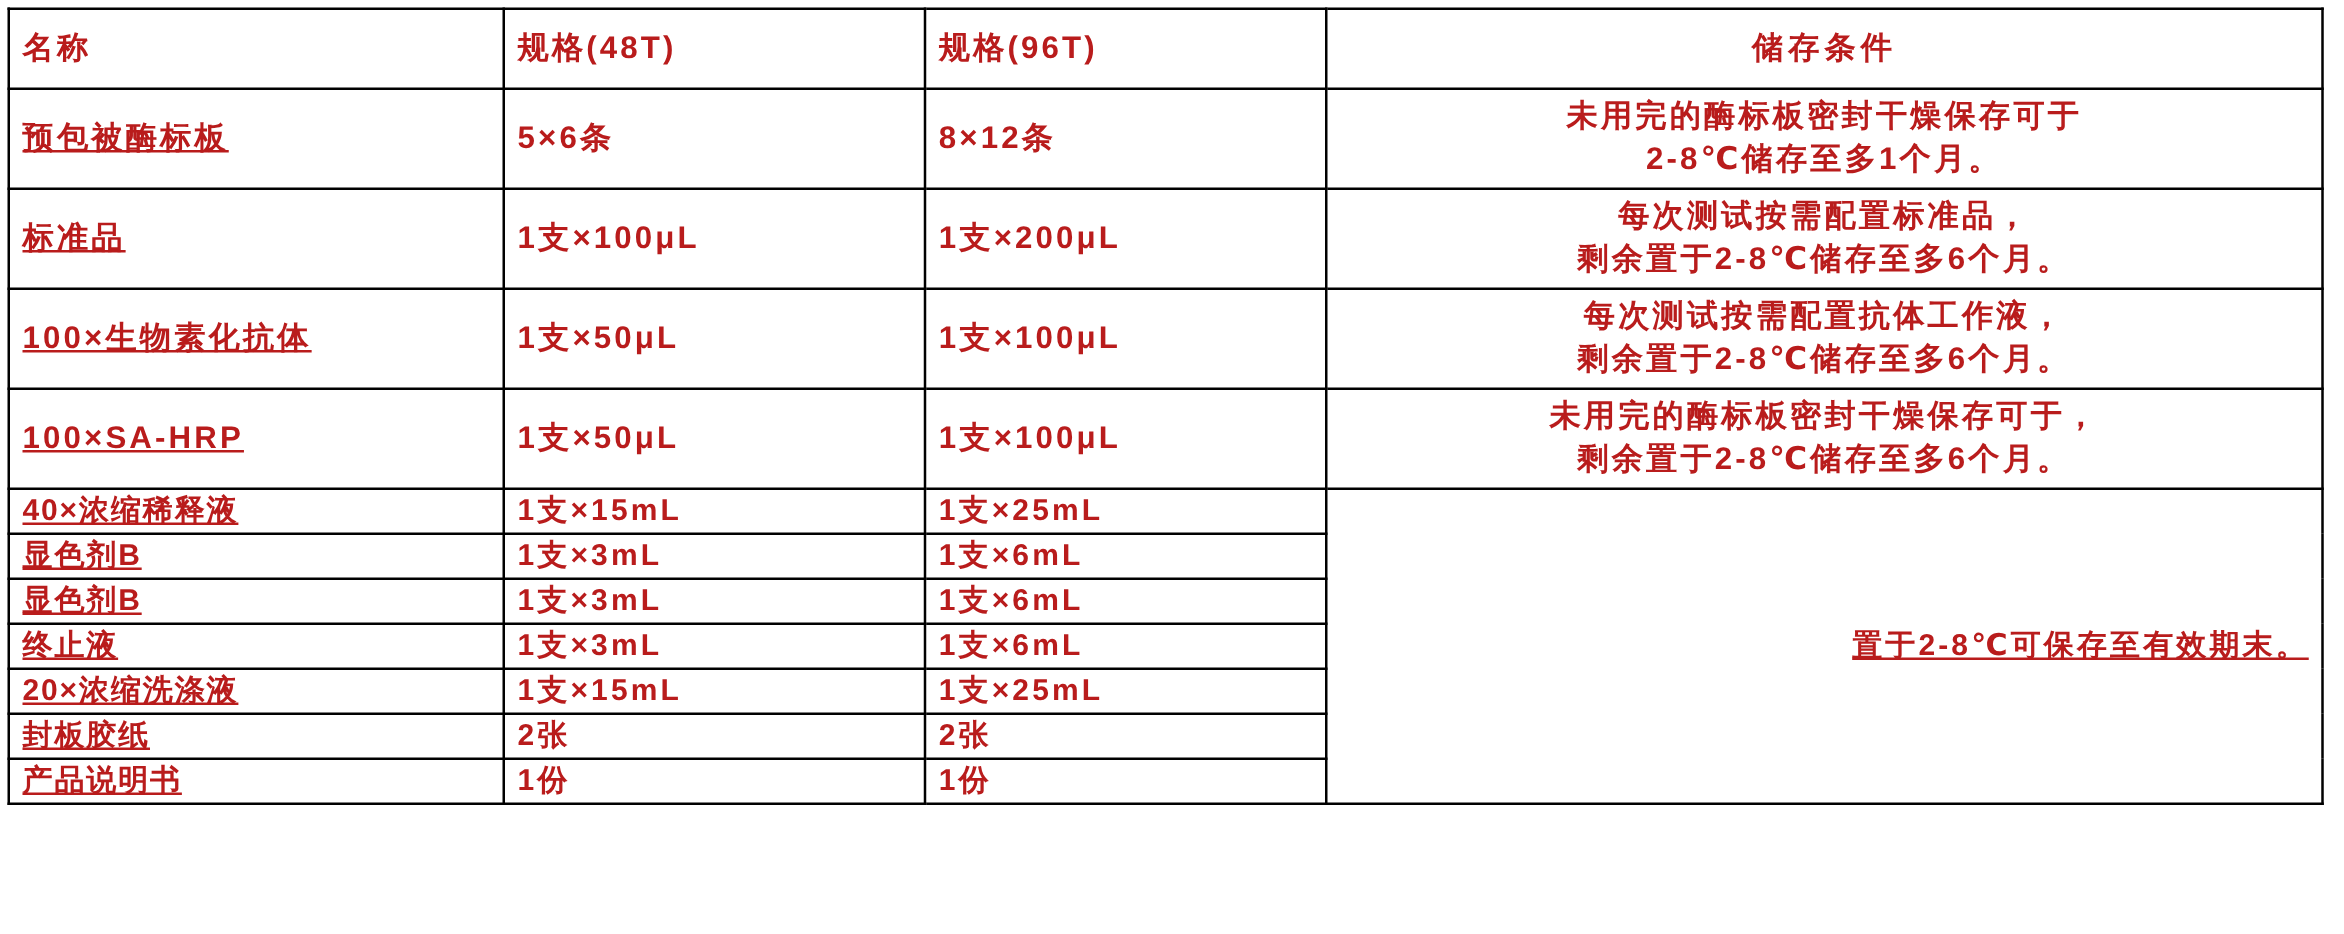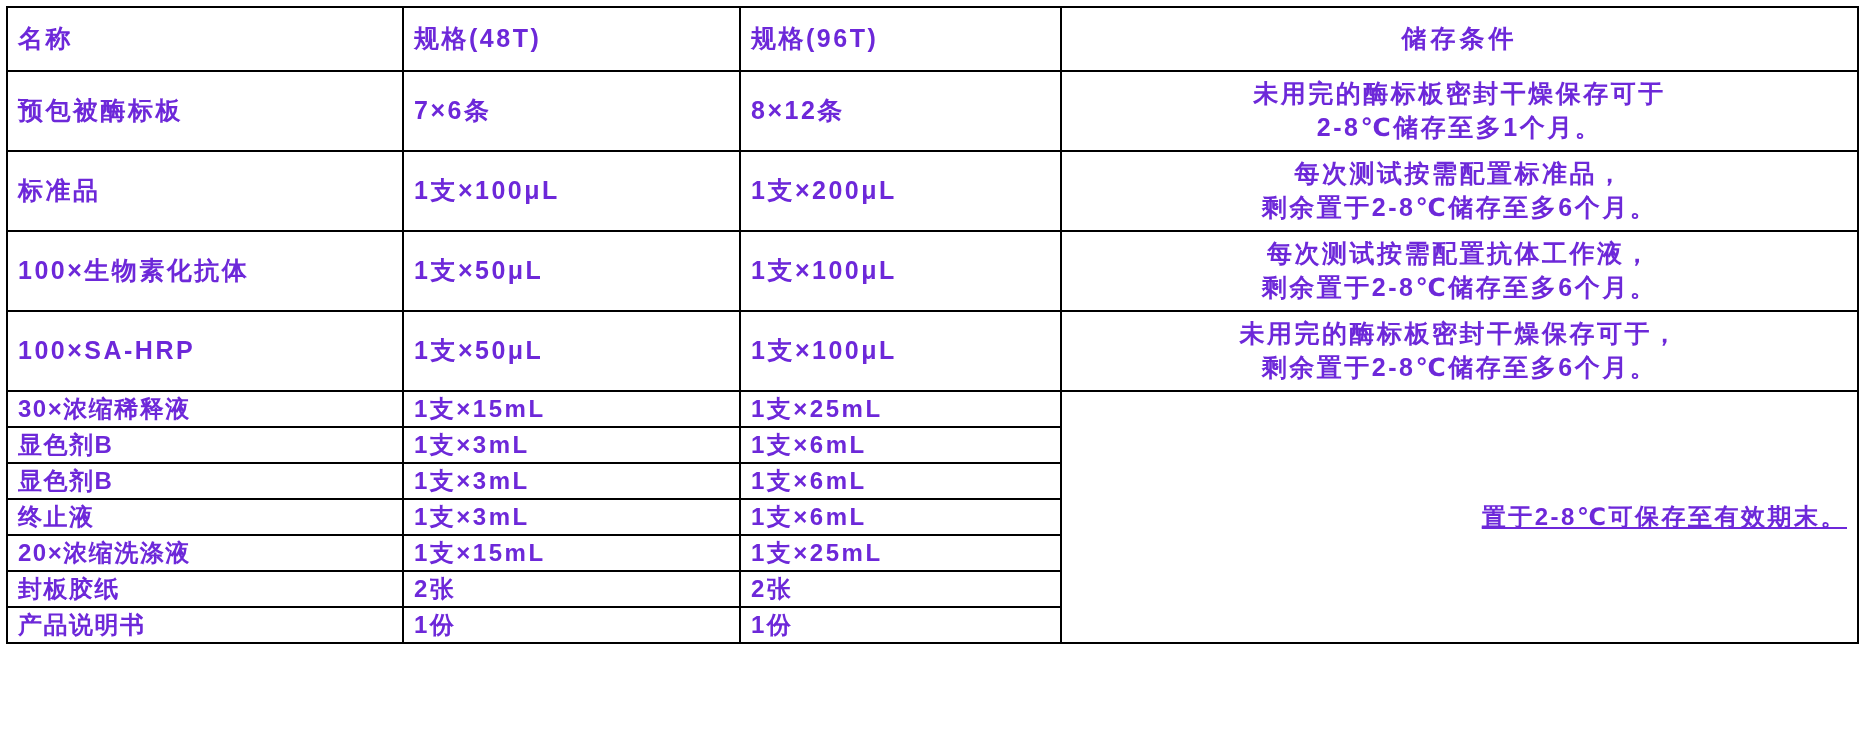--- a/index.html
+++ b/index.html
@@ -29,21 +29,21 @@
   }
   table.kit-table td,
   table.kit-table th {
     border: 2px solid #000000;
     padding: 0 10px;
     vertical-align: middle;
     font-weight: bold;
     font-size: 25px;
     line-height: 1.35;
     letter-spacing: 2.5px;
-    color: #6d28d9;
+    color: #b91c1c;
     background: #ffffff;
   }
   col.c-name   { width: 396px; }
   col.c-48     { width: 337px; }
   col.c-96     { width: 321px; }
   col.c-store  { width: 797px; }
 
   thead th {
     height: 62px;
     text-align: left;
@@ -52,20 +52,21 @@
   }
   thead th.center {
     text-align: center;
     letter-spacing: 4px;
     margin-left: 16px;
   }
 
   td.cell-name {
     text-align: left;
     letter-spacing: 2px;
+    text-decoration: underline;
   }
   td.cell-spec {
     text-align: left;
     letter-spacing: 3.5px;
   }
   td.cell-store {
     text-align: center;
     letter-spacing: 3.5px;
     font-size: 24px;
     line-height: 1.55;
@@ -101,21 +102,21 @@
         <th>名称</th>
         <th>规格(48T)</th>
         <th>规格(96T)</th>
         <th class="center">储存条件</th>
       </tr>
     </thead>
     <tbody>
 
       <tr class="tall">
         <td class="cell-name">预包被酶标板</td>
-        <td class="cell-spec">7×6条</td>
+        <td class="cell-spec">5×6条</td>
         <td class="cell-spec">8×12条</td>
         <td class="cell-store">
           <span class="line nowrap">未用完的酶标板密封干燥保存可于</span>
           <span class="line nowrap">2-8℃储存至多1个月。</span>
         </td>
       </tr>
 
       <tr class="tall">
         <td class="cell-name">标准品</td>
         <td class="cell-spec">1支×100μL</td>
@@ -140,21 +141,21 @@
         <td class="cell-name">100×SA-HRP</td>
         <td class="cell-spec">1支×50μL</td>
         <td class="cell-spec">1支×100μL</td>
         <td class="cell-store">
           <span class="line nowrap">未用完的酶标板密封干燥保存可于，</span>
           <span class="line nowrap">剩余置于2-8℃储存至多6个月。</span>
         </td>
       </tr>
 
       <tr class="short">
-        <td class="cell-name">30×浓缩稀释液</td>
+        <td class="cell-name">40×浓缩稀释液</td>
         <td class="cell-spec">1支×15mL</td>
         <td class="cell-spec">1支×25mL</td>
         <td class="store-merged" rowspan="7">置于2-8℃可保存至有效期末。</td>
       </tr>
 
       <tr class="short">
         <td class="cell-name">显色剂B</td>
         <td class="cell-spec">1支×3mL</td>
         <td class="cell-spec">1支×6mL</td>
       </tr>

